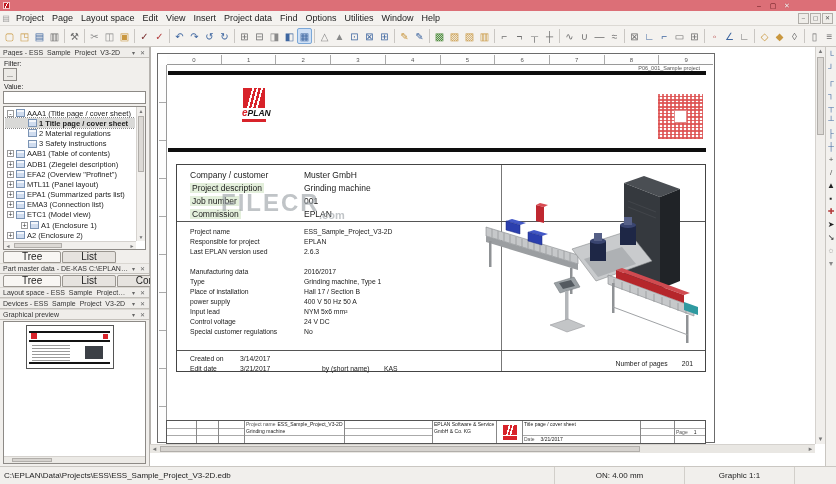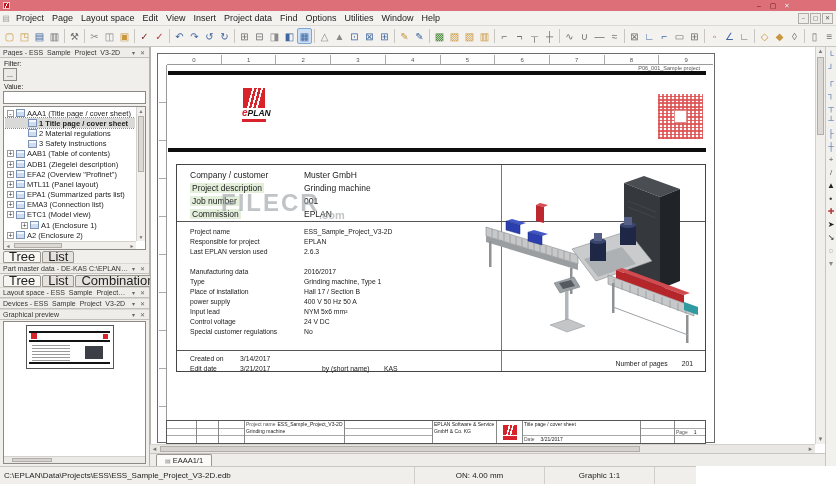--- a/index.html
+++ b/index.html
@@ -54,21 +54,21 @@
   .tvscroll{position:absolute;right:0;top:0;bottom:8px;width:9px;background:#f1efec;border-left:1px solid #d5d2ce;font-size:5px;color:#777;text-align:center}
   .tvarrow{height:8px;line-height:8px}
   .tvarrow.dn{position:absolute;bottom:0;left:0;right:0}
   .tvthumb{position:absolute;top:9px;left:1px;right:1px;height:56px;background:#dcd9d5;border:1px solid #b1aeaa}
   .thscroll{position:absolute;left:0;right:9px;bottom:0;height:8px;background:#f1efec;border-top:1px solid #d5d2ce;font-size:5px;color:#777}
   .tharrow{position:absolute;top:0;width:8px;line-height:8px;text-align:center}
   .tharrow.rt{right:0}
   .ththumb{position:absolute;left:10px;top:1px;width:48px;height:5px;background:#dcd9d5;border:1px solid #b1aeaa}
 
   .tabrow{display:flex;gap:1px;padding:1px 3px 0;height:13px;flex:none}
-  .tab{border:1px solid #9a9690;background:#e6e3df;font-size:13px;line-height:10px;padding:0 5px;border-radius:2px 2px 0 0;color:#222;white-space:nowrap}
+  .tab{border:1px solid #9a9690;background:#e6e3df;font-size:10px;line-height:10px;padding:0 18px;border-radius:2px 2px 0 0;color:#222;white-space:nowrap}
   .tab.active{background:#f8f6f3}
 
   .previewbox{flex:1;margin:1px 3px 2px;border:1px solid #8d8a86;background:#fff;position:relative;overflow:hidden}
   .thumb{position:absolute;left:22px;top:3px;width:88px;height:44px;border:1px solid #555;background:#fff}
   .t-bar{position:absolute;left:2px;right:3px;top:5px;height:2px;background:#131313}
   .t-bar2{position:absolute;left:2px;right:3px;top:14px;height:2px;background:#131313}
   .t-logo{position:absolute;left:4px;top:7px;width:6px;height:6px;background:#d8232a}
   .t-qr{position:absolute;right:5px;top:8px;width:5px;height:5px;background:#d8232a}
   .t-lines{position:absolute;left:5px;top:19px;width:38px;height:18px;background:repeating-linear-gradient(180deg,#9a9a9a 0 1px,transparent 1px 3px)}
   .t-mach{position:absolute;right:10px;top:20px;width:18px;height:13px;background:#3c4046}
@@ -146,21 +146,21 @@
   .hsarrow.rt{right:0}
   .hsthumb{position:absolute;left:10px;top:1px;width:480px;height:6px;background:#d6d3cf;border:1px solid #b1aeaa}
   .pagetabs{position:absolute;left:150px;top:406px;right:11px;height:13px;background:#efede9;border-top:1px solid #c9c6c1;display:flex;align-items:flex-end;padding-left:6px}
   .pagetab{display:flex;align-items:center;gap:2px;height:12px;background:#fbfaf8;border:1px solid #9a9690;border-bottom:none;border-radius:2px 2px 0 0;font-size:7.5px;padding:0 8px}
   .pagetab-icon{font-size:6px;color:#888}
 
   .righttoolbar{position:absolute;left:825px;top:0;width:11px;bottom:0;background:#f3f1ee;border-left:1px solid #c9c6c1;display:flex;flex-direction:column;align-items:center;padding-top:2px}
   .rticon{width:11px;height:13px;font-size:8px;line-height:13px;text-align:center;flex:none}
 
   
-  .statusbar{position:absolute;left:0;bottom:0;width:696px;height:18px;background:#f1efec;border-top:1px solid #cac7c2;display:flex;align-items:center;font-size:8px;color:#222}
+  .statusbar{position:absolute;left:0;bottom:0;width:836px;height:18px;background:#f1efec;border-top:1px solid #cac7c2;display:flex;align-items:center;font-size:8px;color:#222}
   .sb-path{flex:1;padding-left:4px;white-space:nowrap;overflow:hidden}
   .sb-cell{border-left:1px solid #d2cfca;height:100%;display:flex;align-items:center;justify-content:center}
   .sb-grid{width:130px}.sb-scale{width:110px}.sb-end{width:42px}
 </style>
 </head>
 <body>
 
 <div class="titlebar">
   <span class="app-icon"></span>
   <span class="win-btns">
@@ -651,26 +651,20 @@
       <span class="rticon" style="color: rgb(85, 85, 85);">◌</span>
       <span class="rticon" style="color: rgb(136, 136, 136);">▾</span>
     </div>
 
   <div class="hscroll-canvas">
     <span class="hsarrow">◄</span>
     <span class="hsthumb"></span>
     <span class="hsarrow rt">►</span>
   </div>
 
-  <div class="pagetabs">
-    <span class="pagetab">
-      <span class="pagetab-icon">▤</span>
-      <span>EAAA1/1</span>
-    </span>
-  </div>
 </div>
 
 <div class="statusbar">
   <span class="sb-path">C:\EPLAN\Data\Projects\ESS\ESS_Sample_Project_V3-2D.edb</span>
   <span class="sb-cell sb-grid">ON: 4.00 mm</span>
   <span class="sb-cell sb-scale">Graphic 1:1</span>
   <span class="sb-cell sb-end"></span>
 </div>
 
 </body></html>

